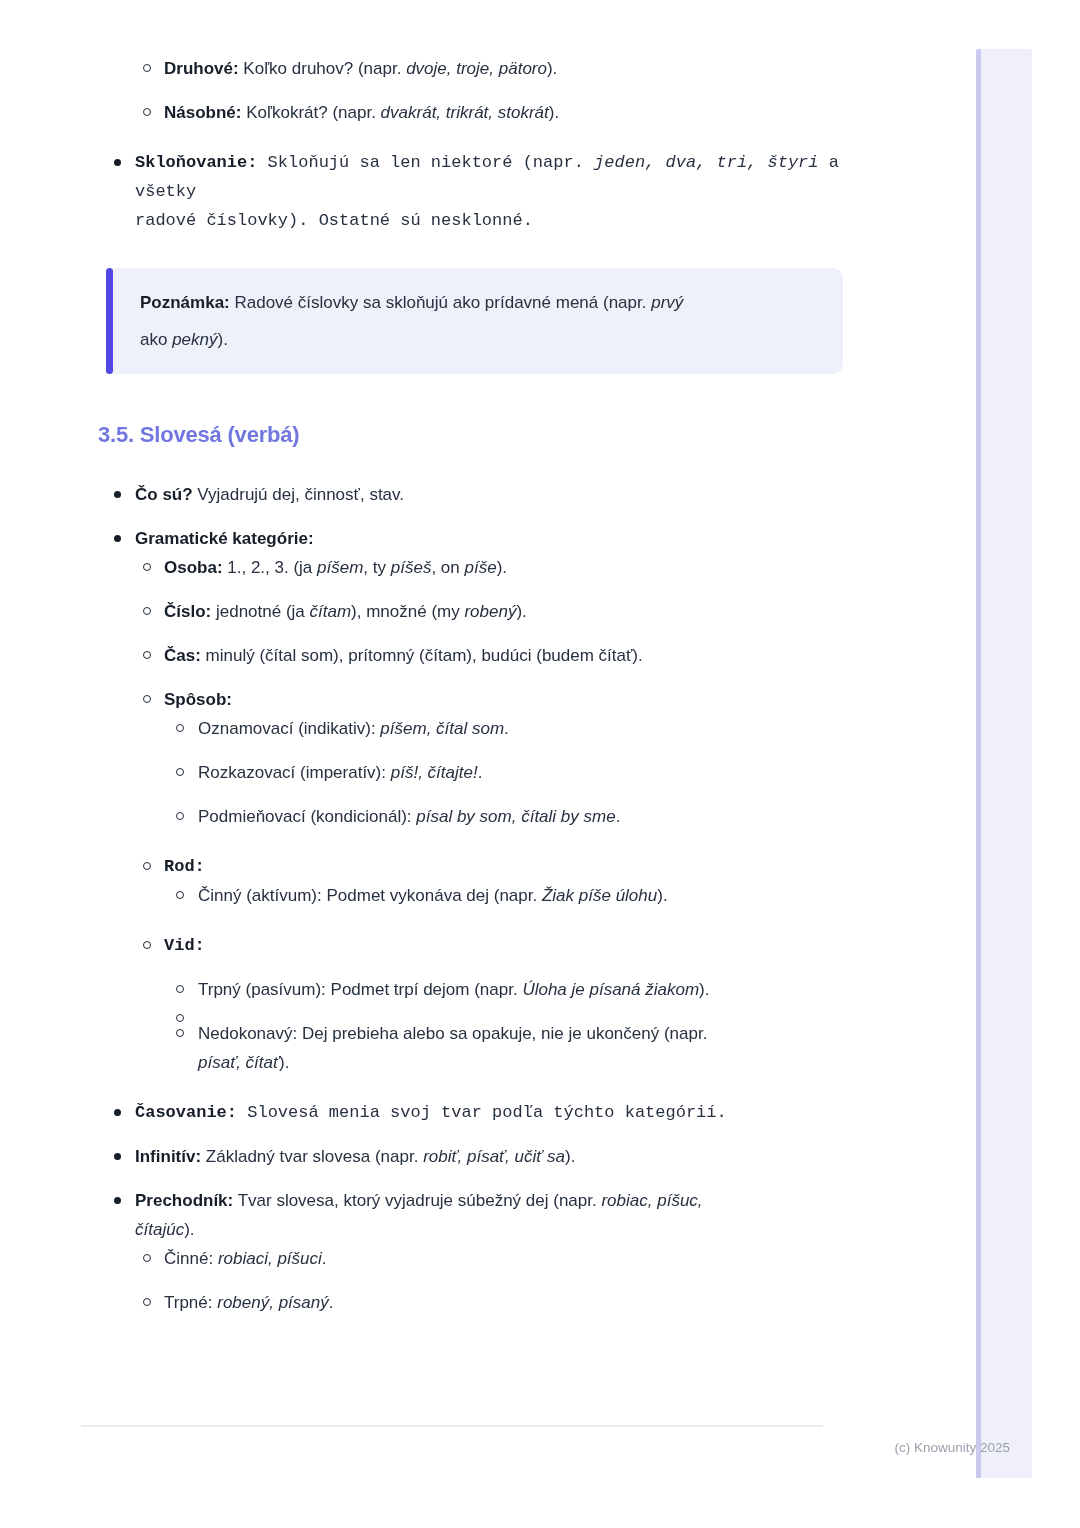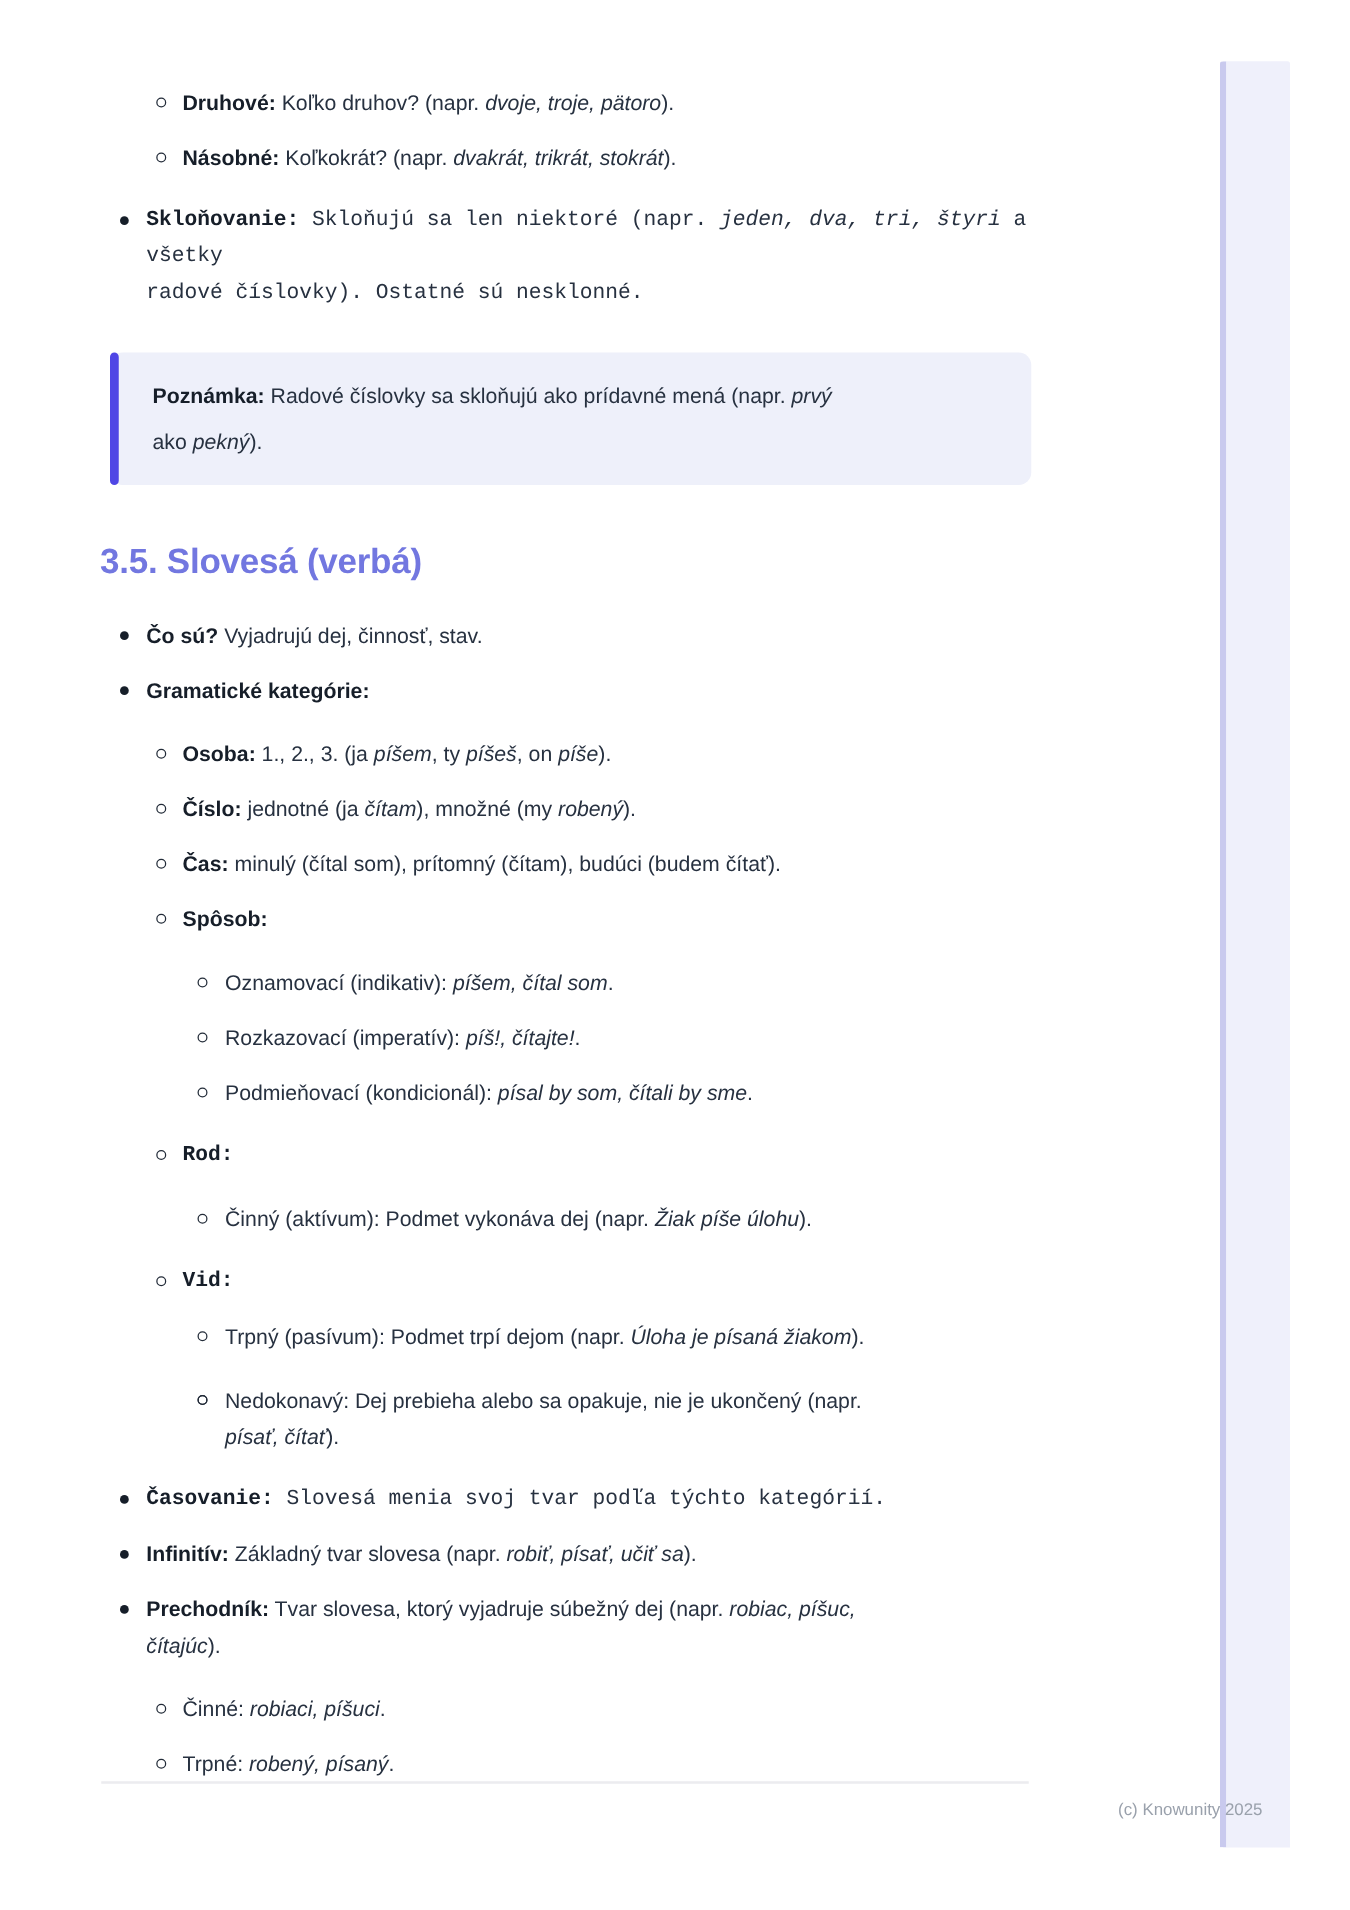--- a/index.html
+++ b/index.html
@@ -17,32 +17,32 @@
   html,body{width:1080px;height:1528px;}
   body{
     position:relative;
     background:#ffffff;
     overflow:hidden;
     font-family:"Liberation Sans", sans-serif;
     color:var(--text);
   }
   .content{
     position:absolute;
-    left:80px; top:0;
+    left:98px; top:0;
     width:745px;
-    padding-top:68px;
+    padding-top:54px;
   }
   .item{
     position:relative;
     font-size:17px;
     line-height:29px;
     margin-top:15px;
     color:var(--text);
   }
-  .item.mt-tight{margin-top:22px;}
+  .item.mt-tight{margin-top:0;}
   .item.mt-loose{margin-top:21px;font-family:Liberation Mono, monospace;}
   .item:first-child{margin-top:0;}
   .item.l1{padding-left:37px;}
   .item.l2{padding-left:66px;}
   .item.l3{padding-left:100px;}
   .bullet{position:absolute;display:block;}
   .l1 .bullet{left:16px;}
   .l2 .bullet{left:45px;}
   .l3 .bullet{left:78px;}
   .bullet.dot{
@@ -69,21 +69,21 @@
   .note-bar{
     position:absolute;
     left:0;top:0;bottom:0;
     width:7px;
     border-radius:4px;
     background:var(--note-bar);
   }
   h2.heading{
     margin-top:44px;
     margin-bottom:28px;
-    font-size:28px;
+    font-size:22px;
     line-height:34px;
     font-weight:700;
     color:var(--heading);
     letter-spacing:-0.2px;
   }
   .divider{
     position:absolute;
     left:81px; top:1425px;
     width:742px; height:2px;
     background:var(--divider);

